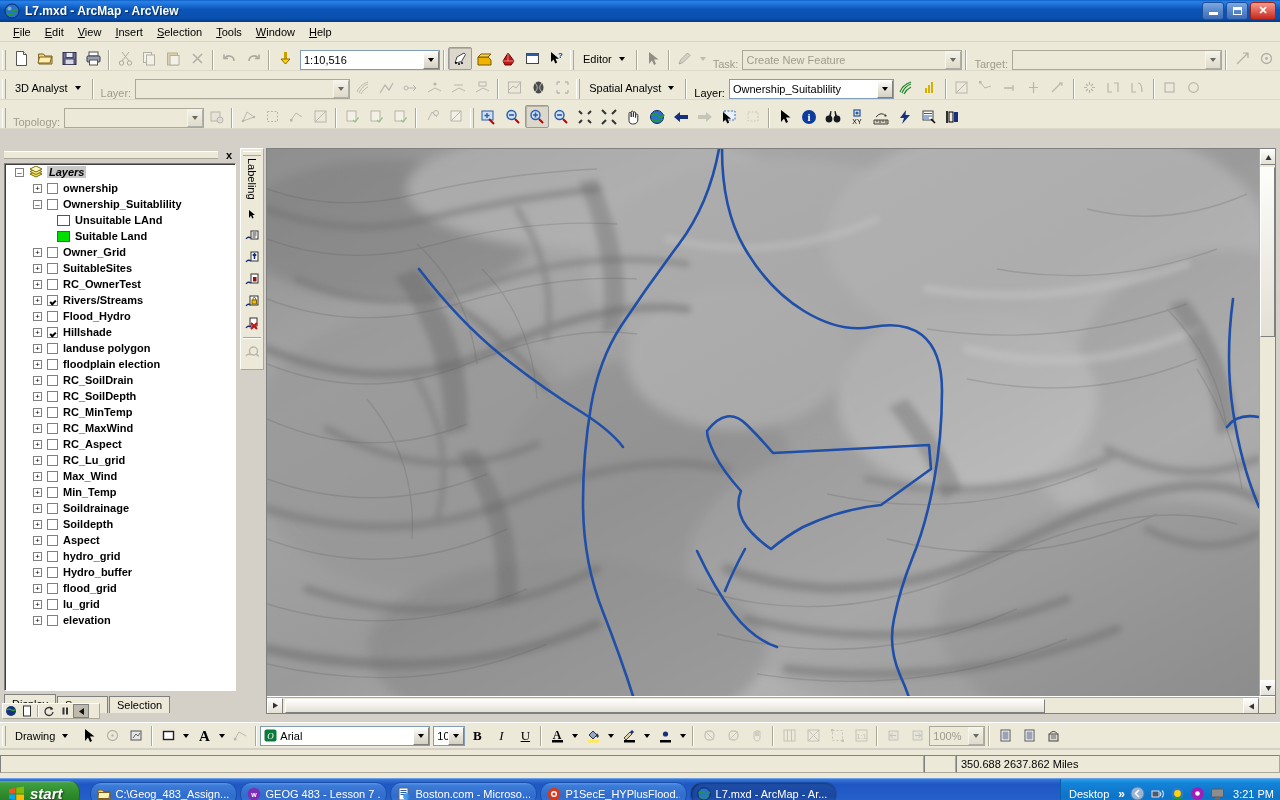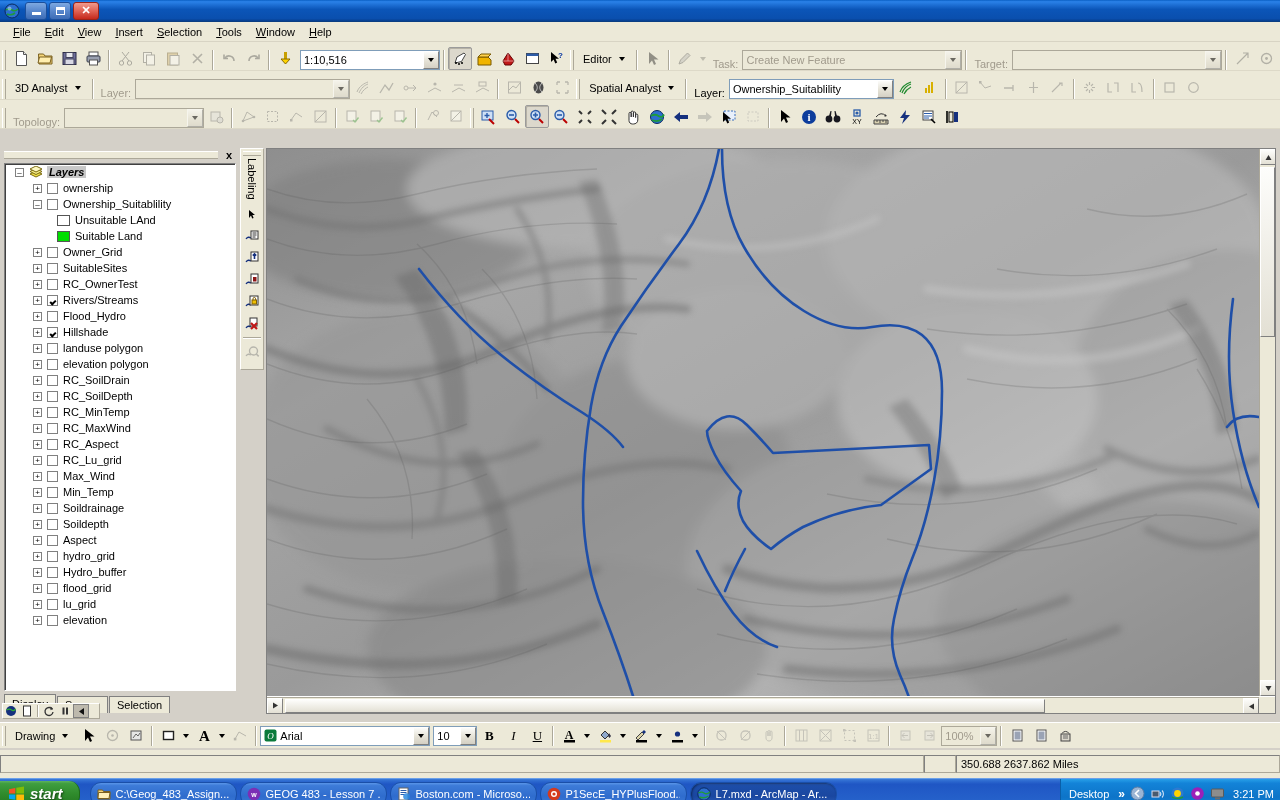--- a/index.html
+++ b/index.html
@@ -126,21 +126,21 @@
   }
   .cbox {
     width:11px;height:11px;border:1px solid #808080;background:#fff;margin-right:5px;flex:0 0 auto;
     position:relative;
   }
   .cbox.on::after{
     content:""; position:absolute; left:2px; top:4px; width:4px;height:2px;
     border-left:2px solid #000; border-bottom:2px solid #000;
     transform: rotate(-45deg);
   }
-  .tnode .lbl { font-size:11px; color:#000; }
+  .tnode .lbl { font-size:11px; color:#000;font-weight:bold; }
   .tnode.root .lbl { font-weight:bold; background:#c8c8c8; padding:0 2px;font-style:italic; }
   .layers-icon { width:14px;height:12px;margin-right:4px;flex:0 0 auto;}
   .swatch { width:13px;height:11px;border:1px solid #555; margin-right:5px; flex:0 0 auto;}
 
   .toc-tabs { position:absolute; left:0; top:546px; display:flex; align-items:flex-end; height:19px;}
   .toc-tab {
     height:17px; padding:0 7px; font-size:11px; background:#ece9d8;
     border:1px solid #808080; border-bottom:none; margin-right:1px;
     display:flex; align-items:center; cursor:pointer;
   }
@@ -227,20 +227,21 @@
 <body>
 
 <div class="app">
 
   <div class="titlebar">
     <svg class="tb-icon" viewBox="0 0 16 16">
       <circle cx="8" cy="8" r="7" fill="#2d6fd0" stroke="#0a2a5e"></circle>
       <path d="M2 7 q3 -2 6 0 t6 -1 M3 11 q4 2 8 -1" stroke="#1f9a3c" stroke-width="1.6" fill="none"></path>
       <circle cx="5.5" cy="5.5" r="2" fill="#cfe4ff" opacity=".5"></circle>
     </svg>
+    <div class="tb-text">L7.mxd - ArcMap - ArcView</div>
     <div class="winbtns">
       <div class="winbtn">
           <span class="min-bar"></span>
         </div>
       <div class="winbtn">
           <span class="max-sq"></span>
         </div>
       <div class="winbtn close">
           <span class="g">✕</span>
         </div>
@@ -848,21 +849,21 @@
               <span class="lbl">Hillshade</span>
             </div>
             <div class="tnode" style="padding-left: 28px;">
               <span class="expander">+</span>
               <span class="cbox"></span>
               <span class="lbl">landuse polygon</span>
             </div>
             <div class="tnode" style="padding-left: 28px;">
               <span class="expander">+</span>
               <span class="cbox"></span>
-              <span class="lbl">elevation polygon</span>
+              <span class="lbl">floodplain election</span>
             </div>
             <div class="tnode" style="padding-left: 28px;">
               <span class="expander">+</span>
               <span class="cbox"></span>
               <span class="lbl">RC_SoilDrain</span>
             </div>
             <div class="tnode" style="padding-left: 28px;">
               <span class="expander">+</span>
               <span class="cbox"></span>
               <span class="lbl">RC_SoilDepth</span>
@@ -1225,21 +1226,21 @@
     <div class="combo" style="width:170px;">
       <svg width="13" height="13" viewBox="0 0 13 13" style="flex:0 0 auto;margin-right:3px;">
         <rect x="0.5" y="0.5" width="12" height="12" rx="2" fill="#0b7a3b"></rect>
         <text x="6.5" y="10" font-size="9" font-family="Liberation Serif" fill="#fff" text-anchor="middle" font-style="italic">O</text>
       </svg>
       <span class="cval">Arial</span>
       <span class="cbtn">
           <i></i>
         </span>
     </div>
-    <div class="combo" style="width:44px;margin-left:3px;">
+    <div class="combo" style="width:32px;margin-left:3px;">
       <span class="cval">10</span>
       <span class="cbtn">
           <i></i>
         </span>
     </div>
     <div class="tbtn" style="font-weight:bold;font-size:13px;font-family:'Liberation Serif',serif;">
       <span>B</span>
     </div>
     <div class="tbtn" style="font-style:italic;font-size:13px;font-family:'Liberation Serif',serif;">
       <span>I</span>

